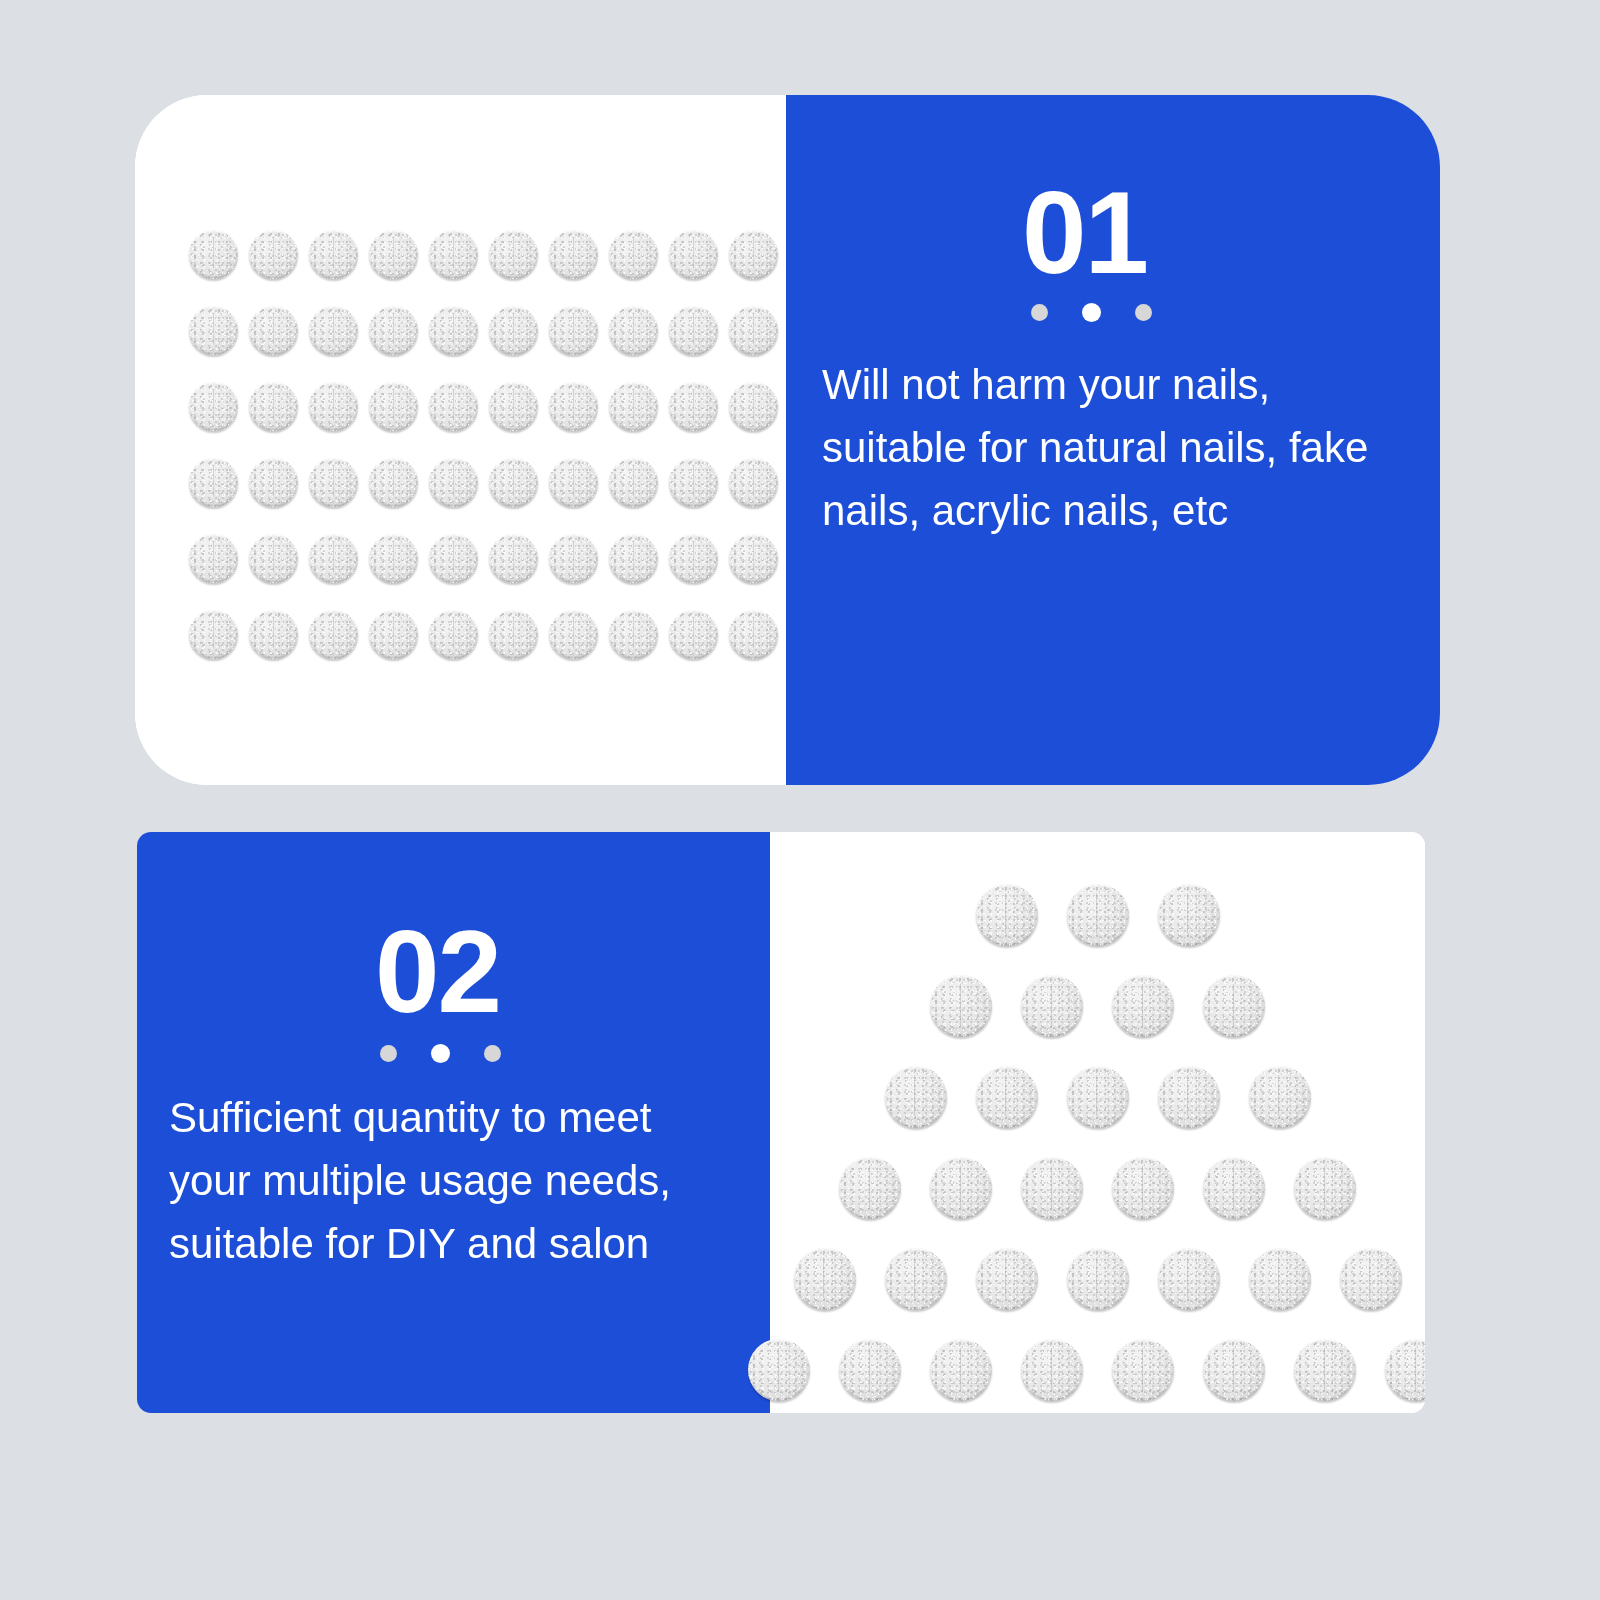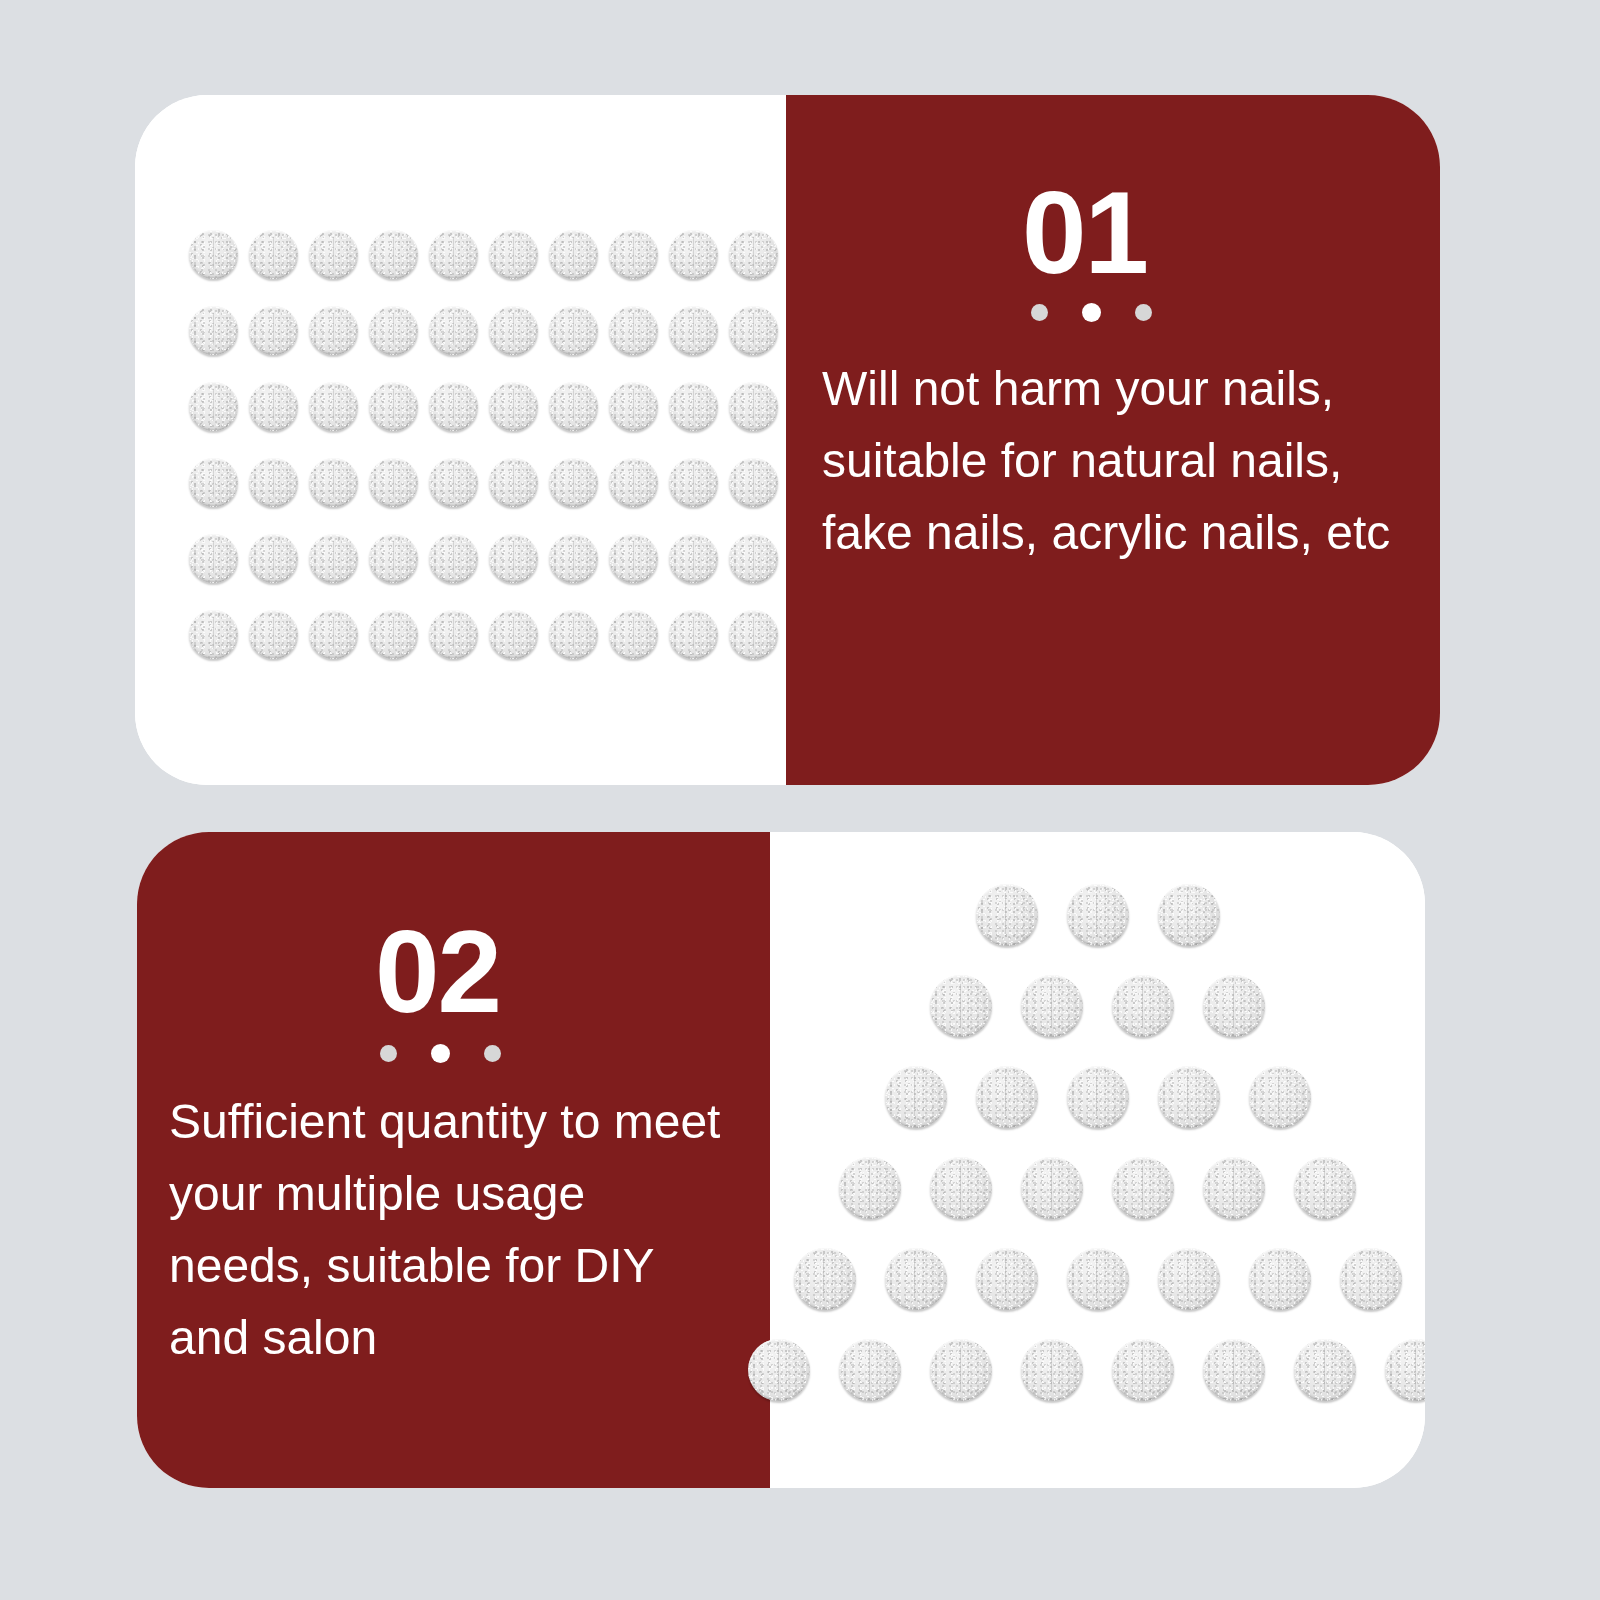--- a/index.html
+++ b/index.html
@@ -35,31 +35,32 @@
     left: 135px;
     top: 95px;
     width: 1305px;
     height: 690px;
   }
 
   #card-02 {
     left: 137px;
     top: 832px;
     width: 1288px;
-    height: 656px;
+    height: 581px;
+    border-radius: 14px;
   }
 
   .pane-white {
     background: #ffffff;
     position: relative;
     height: 100%;
   }
 
   .pane-blue {
-    background: #7f1d1d;
+    background: #1d4ed8;
     position: relative;
     height: 100%;
   }
 
   #card-01 .pane-white { width: 651px; }
   #card-01 .pane-blue  { width: 654px; }
 
   #card-02 .pane-blue  { width: 633px; }
   #card-02 .pane-white { width: 655px; }
 
@@ -102,21 +103,21 @@
   }
   .dot.center {
     width: 19px;
     height: 19px;
     background: #ffffff;
   }
 
   .blue-body {
     position: absolute;
     color: #ffffff;
-    font-size: 48px;
+    font-size: 42px;
     line-height: 1.5;
     font-weight: 400;
   }
 
   #card-01 .blue-body { left: 36px; top: 258px; width: 600px; }
   #card-02 .blue-body { left: 32px; top: 254px; width: 570px; }
 
   
   .pad {
     border-radius: 50%;

